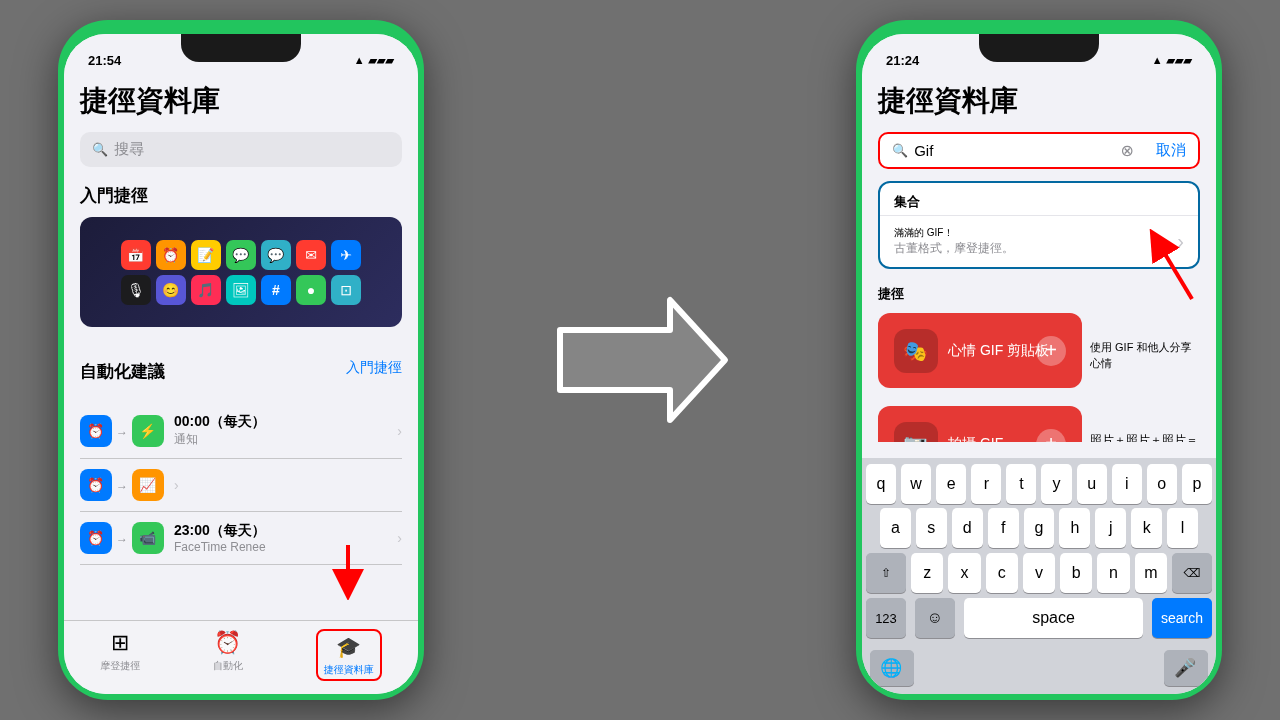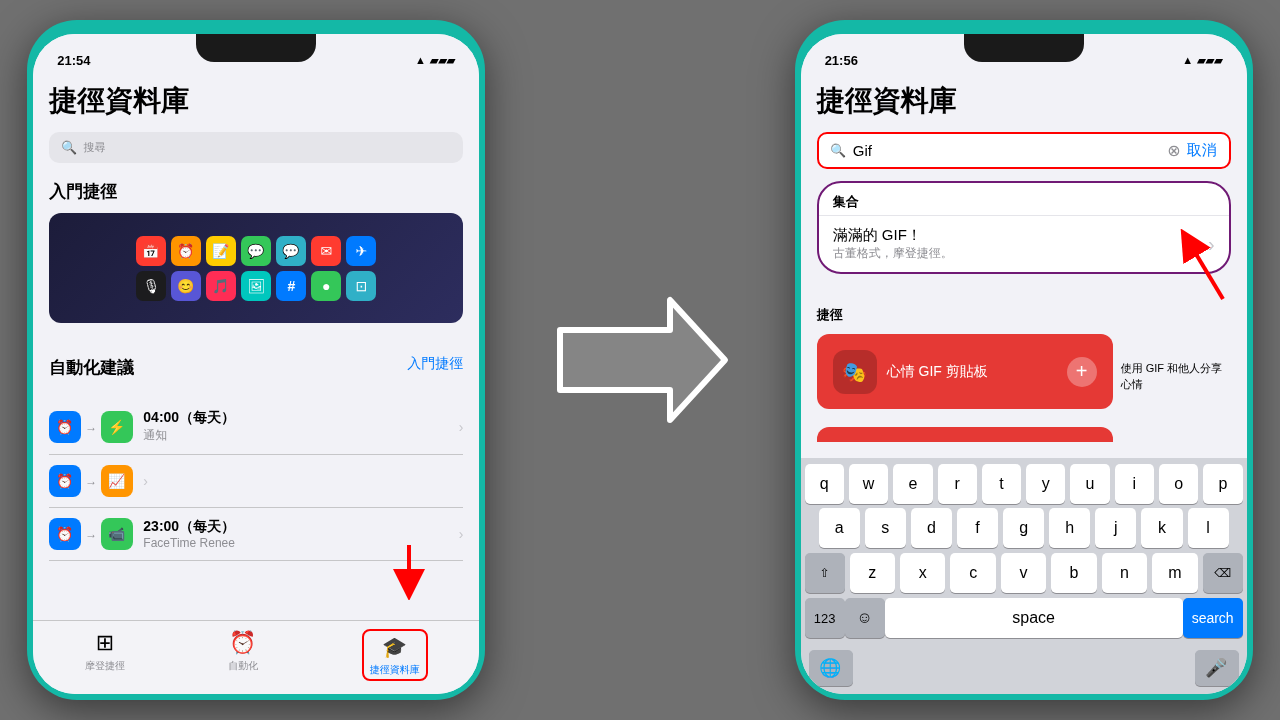--- a/index.html
+++ b/index.html
@@ -19,23 +19,23 @@
       height: 720px;
       background: #707070;
       display: flex;
       align-items: center;
       justify-content: space-around;
       position: relative;
     }
 
     
     .phone {
-      width: 458px;
+      width: 366px;
       height: 680px;
-      background: #14b8a6;
+      background: #22c55e;
       border-radius: 50px;
       position: relative;
       box-shadow: 0 10px 40px rgba(0,0,0,0.5);
       display: flex;
       flex-direction: column;
       overflow: hidden;
     }
 
     .phone-screen {
       position: absolute;
@@ -96,21 +96,21 @@
       border-radius: 10px;
       padding: 8px 12px;
       display: flex;
       align-items: center;
       gap: 6px;
       margin-bottom: 16px;
     }
 
     .search-bar-text {
       color: #8e8e93;
-      font-size: 11px;
+      font-size: 15px;
     }
 
     .section-title {
       font-size: 17px;
       font-weight: 600;
       color: #000;
       margin-bottom: 10px;
       margin-top: 17px;
     }
 
@@ -251,23 +251,23 @@
     
     .middle-arrow {
       display: flex;
       align-items: center;
       justify-content: center;
     }
 
     
     .collection-box {
       background: #fff;
-      border-radius: 24px;
-      border: 2px solid #701a75;
-      margin-bottom: 32px;
+      border-radius: 12px;
+      border: 2px solid #0369a1;
+      margin-bottom: 16px;
       overflow: hidden;
     }
 
     .collection-title-row {
       padding: 10px 14px 4px;
       font-size: 13px;
       font-weight: 600;
       color: #000;
     }
 
@@ -276,21 +276,21 @@
       align-items: center;
       padding: 10px 14px;
       border-top: 0.5px solid #e5e5ea;
     }
 
     .collection-item-text {
       flex: 1;
     }
 
     .collection-item-title {
-      font-size: 15px;
+      font-size: 10px;
       font-weight: 500;
       color: #000;
     }
 
     .collection-item-sub {
       font-size: 12px;
       color: #8e8e93;
     }
 
     
@@ -394,21 +394,21 @@
 
     .key-search {
       background: #007aff;
       color: #fff;
       font-size: 14px;
     }
 
     .bottom-keyboard-row {
       display: flex;
       padding: 0 4px 8px;
-      gap: 0;
+      gap: 9px;
       align-items: flex-end;
     }
 
     .key-123 {
       min-width: 40px;
       flex: none;
     }
 
     .key-emoji {
       min-width: 40px;
@@ -499,21 +499,21 @@
           <div class="suggestion-icons">
             <div class="suggestion-icon" style="background:#007aff;">
                 <span style="color:white; font-size:14px;">⏰</span>
               </div>
             <span class="arrow-icon">→</span>
             <div class="suggestion-icon" style="background:#34c759;">
                 <span style="color:white; font-size:14px;">⚡</span>
               </div>
           </div>
           <div class="suggestion-info">
-            <div class="suggestion-time">04:00（每天）</div>
+            <div class="suggestion-time">00:00（每天）</div>
             <div class="suggestion-desc">通知</div>
           </div>
           <span class="chevron">›</span>
         </div>
 
         <div class="suggestion-item">
           <div class="suggestion-icons">
             <div class="suggestion-icon" style="background:#007aff;">
                 <span style="color:white; font-size:14px;">⏰</span>
               </div>
@@ -577,35 +577,35 @@
       <polygon points="20,50 20,110 130,110 130,140 185,80 130,20 130,50" fill="none" stroke="white" stroke-width="6" stroke-linejoin="round"></polygon>
       <polygon points="20,50 20,110 130,110 130,140 185,80 130,20 130,50" fill="rgba(255,255,255,0.15)"></polygon>
     </svg>
   </div>
 
   <div class="phone">
     <div class="phone-screen">
       <div class="notch"></div>
 
       <div class="status-bar">
-        <span>21:56</span>
+        <span>21:24</span>
         <div class="status-right">
           <span style="font-size:11px;">▲</span>
           <span style="font-size:11px;">▰▰▰</span>
         </div>
       </div>
 
       <div style="padding: 0 16px; height: calc(100% - 44px - 252px); overflow: hidden;">
         <div class="library-title">捷徑資料庫</div>
 
         <div style="background:#fff; border: 2px solid red; border-radius: 10px; padding: 7px 12px; display:flex; align-items:center; gap:6px; margin-bottom:12px;">
           <span style="color:#8e8e93; font-size:13px;">🔍</span>
           <span style="color:#000; font-size:15px;text-align:right;">Gif</span>
           <span style="color:#8e8e93; font-size:16px; margin-left:auto;">⊗</span>
-          <span style="color:#007aff; font-size:15px; white-space:nowrap;">取消</span>
+          <span style="color:#007aff; font-size:15px; white-space:nowrap;margin-left:16px;">取消</span>
         </div>
 
         <div class="collection-box">
           <div class="collection-title-row">集合</div>
           <div class="collection-item">
             <div class="collection-item-text">
               <div class="collection-item-title">滿滿的 GIF！</div>
               <div class="collection-item-sub">古董格式，摩登捷徑。</div>
             </div>
             <span class="chevron" style="font-size:20px;">›</span>

